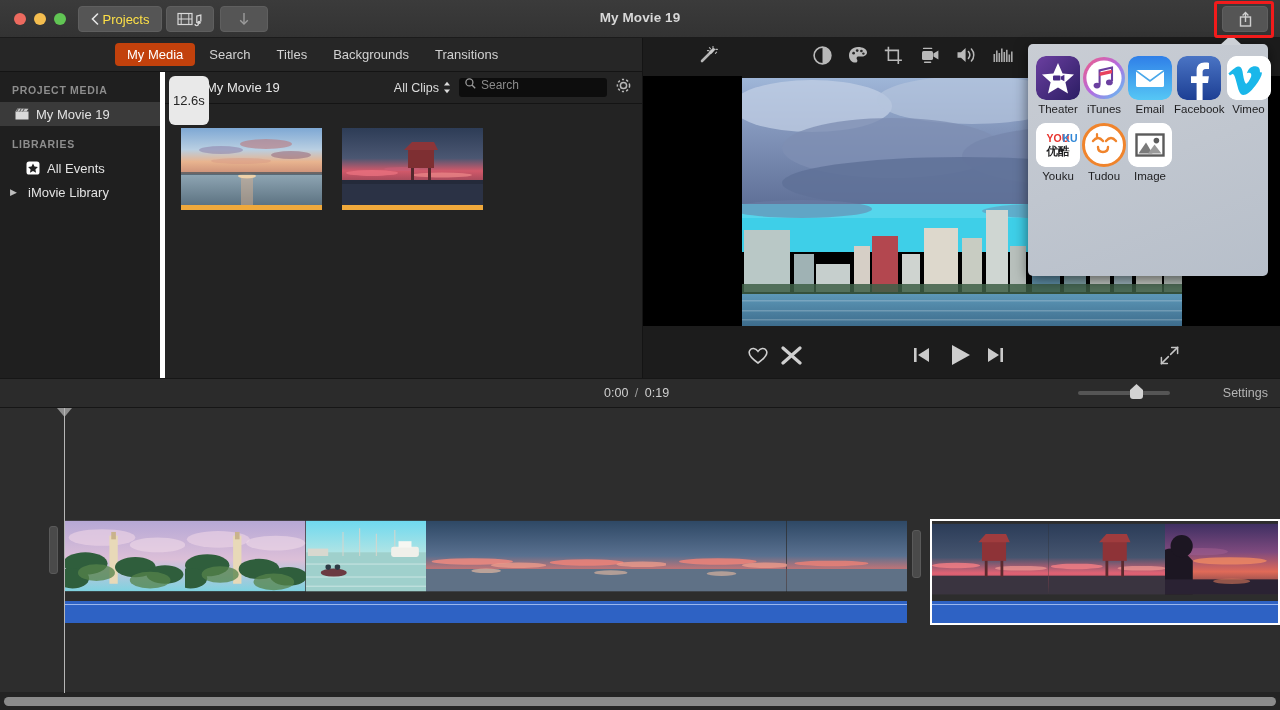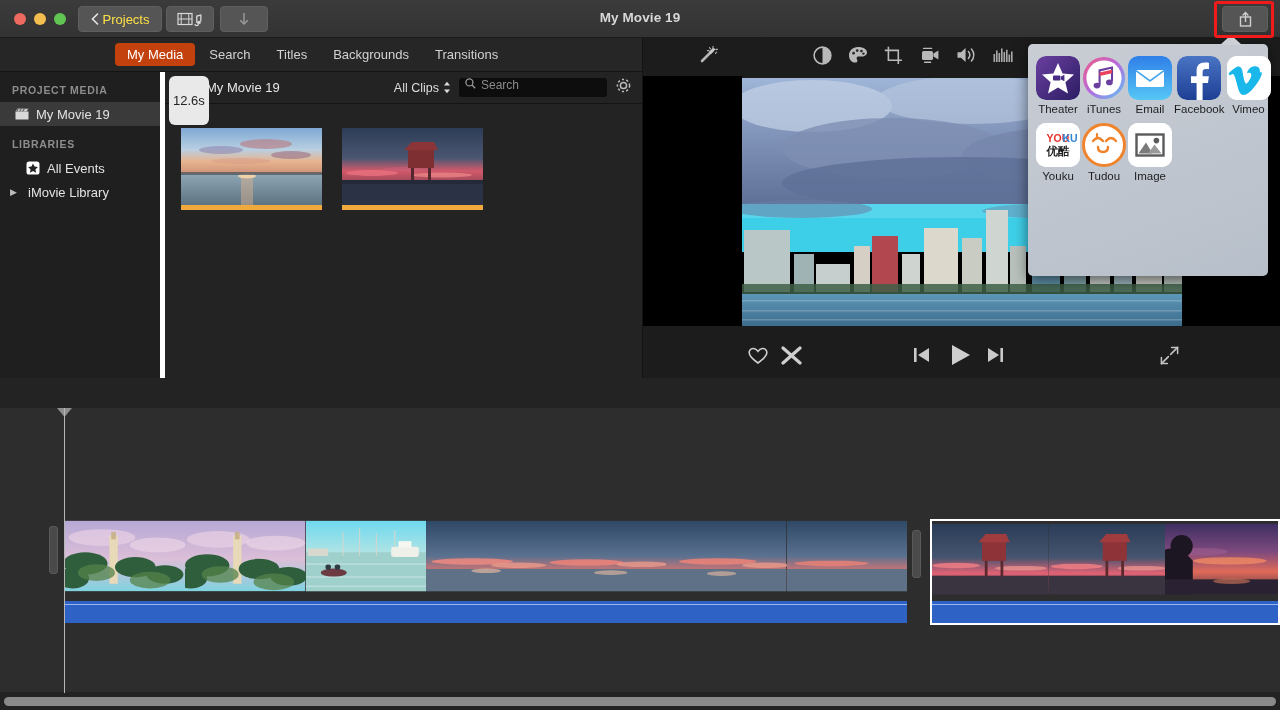--- a/index.html
+++ b/index.html
@@ -521,20 +521,31 @@
             <path d="M12.6 2.4 H18.6 V8.4"></path>
             <line x1="18.6" y1="2.4" x2="11.6" y2="9.4"></line>
             <path d="M8.4 18.6 H2.4 V12.6"></path>
             <line x1="2.4" y1="18.6" x2="9.4" y2="11.6"></line>
           </g>
         </svg>
       </span>
     </div>
   </div>
 
+  <div class="tcbar">
+    <div class="tc-text">
+      <span>0:00</span>
+      <span style="color:#9b9b9b;padding:0 3px;">/</span>
+      <span>0:19</span>
+    </div>
+    <div class="tc-slider">
+      <div class="tc-knob"></div>
+    </div>
+    <div class="tc-settings">Settings</div>
+  </div>
 
   <div class="timeline">
     <div class="playhead-h"></div>
     <div class="playhead"></div>
 
     <div class="tl-handle" style="left:49px; top:118px; height:48px;"></div>
     <div class="tl-clip" style="left:65px; top:110px; width:842px; height:105px;">
       <div class="tl-film" style="width:842px;">
         <svg class="tl-frame" width="130" height="76" viewBox="0 0 130 76">
           <defs>

